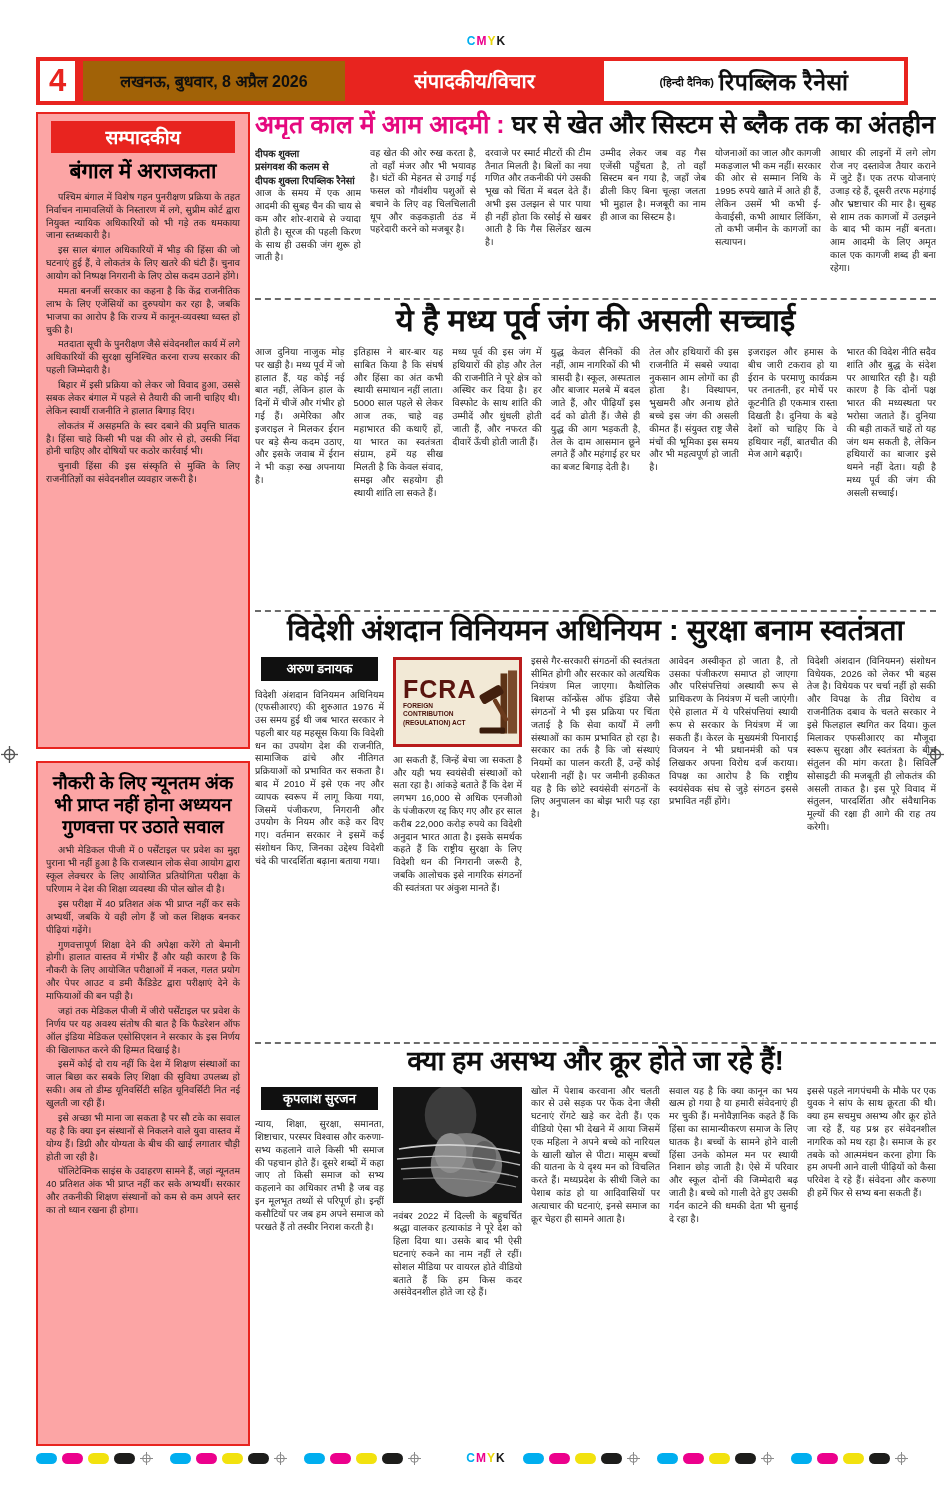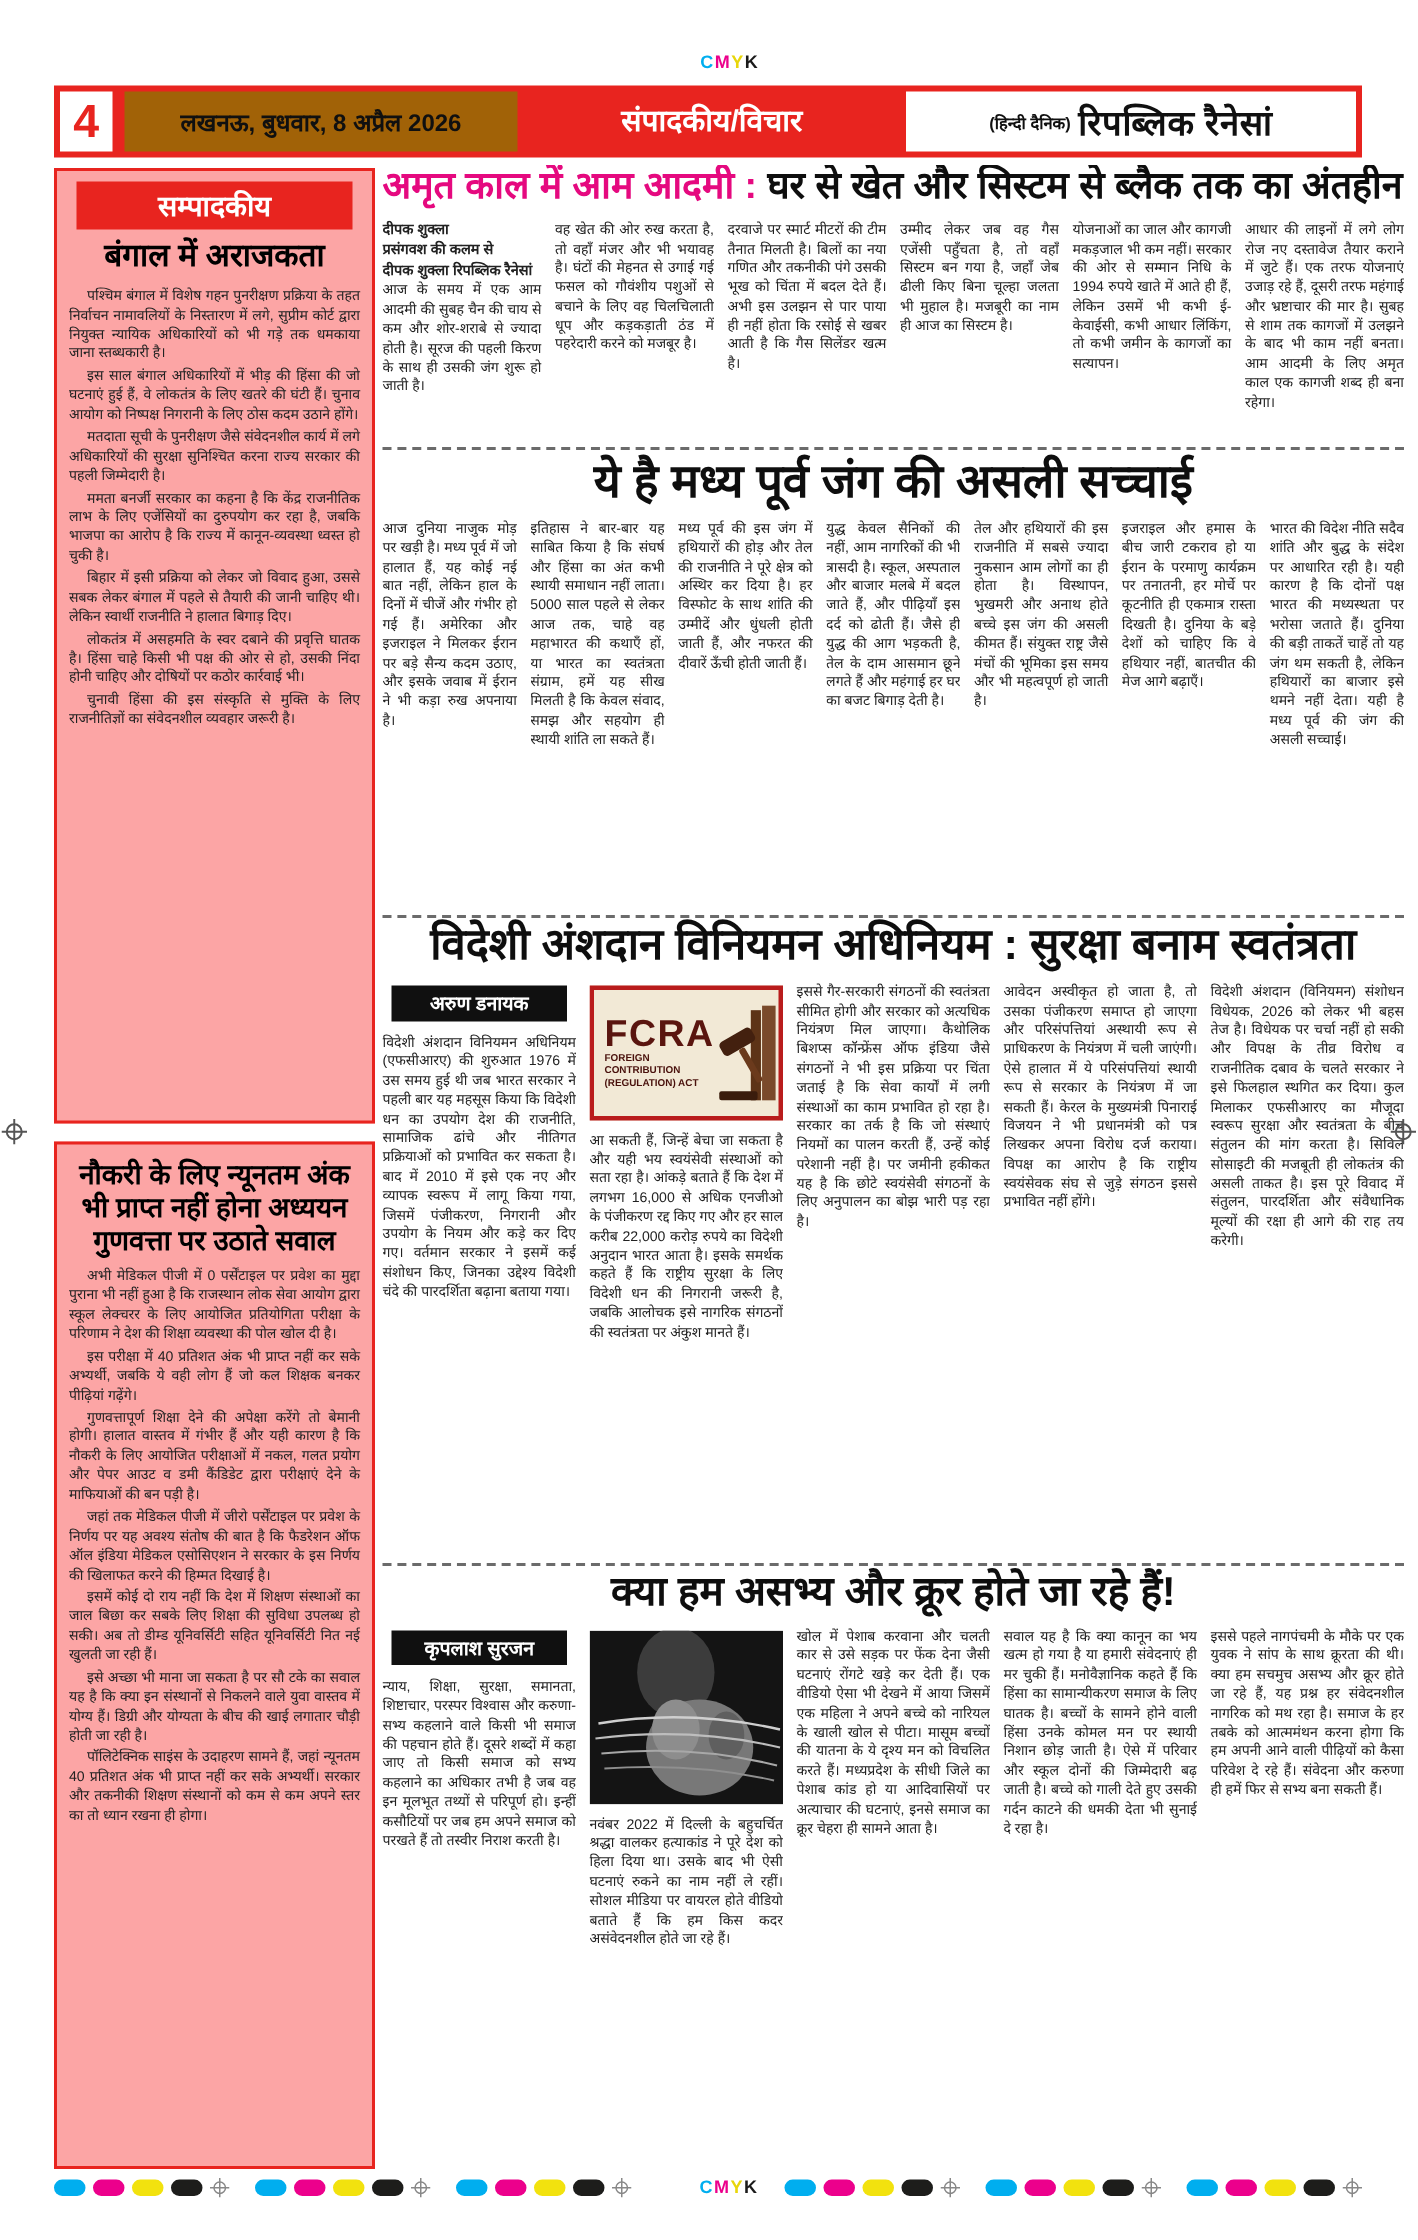--- a/index.html
+++ b/index.html
@@ -92,22 +92,22 @@
       <span class="masthead-title">रिपब्लिक रैनेसां</span>
     </div>
   </div>
 
   <div class="sidebox" id="edbox">
     <div class="kicker">सम्पादकीय</div>
     <div class="side-headline">बंगाल में अराजकता</div>
     <div class="side-body">
       <p>पश्चिम बंगाल में विशेष गहन पुनरीक्षण प्रक्रिया के तहत निर्वाचन नामावलियों के निस्तारण में लगे, सुप्रीम कोर्ट द्वारा नियुक्त न्यायिक अधिकारियों को भी गड़े तक धमकाया जाना स्तब्धकारी है।</p>
       <p>इस साल बंगाल अधिकारियों में भीड़ की हिंसा की जो घटनाएं हुई हैं, वे लोकतंत्र के लिए खतरे की घंटी हैं। चुनाव आयोग को निष्पक्ष निगरानी के लिए ठोस कदम उठाने होंगे।</p>
+      <p>ममता बनर्जी सरकार का कहना है कि केंद्र राजनीतिक लाभ के लिए एजेंसियों का दुरुपयोग कर रहा है, जबकि भाजपा का आरोप है कि राज्य में कानून-व्यवस्था ध्वस्त हो चुकी है।</p>
       <p>मतदाता सूची के पुनरीक्षण जैसे संवेदनशील कार्य में लगे अधिकारियों की सुरक्षा सुनिश्चित करना राज्य सरकार की पहली जिम्मेदारी है।</p>
-      <p>ममता बनर्जी सरकार का कहना है कि केंद्र राजनीतिक लाभ के लिए एजेंसियों का दुरुपयोग कर रहा है, जबकि भाजपा का आरोप है कि राज्य में कानून-व्यवस्था ध्वस्त हो चुकी है।</p>
       <p>बिहार में इसी प्रक्रिया को लेकर जो विवाद हुआ, उससे सबक लेकर बंगाल में पहले से तैयारी की जानी चाहिए थी। लेकिन स्वार्थी राजनीति ने हालात बिगाड़ दिए।</p>
       <p>लोकतंत्र में असहमति के स्वर दबाने की प्रवृत्ति घातक है। हिंसा चाहे किसी भी पक्ष की ओर से हो, उसकी निंदा होनी चाहिए और दोषियों पर कठोर कार्रवाई भी।</p>
       <p>चुनावी हिंसा की इस संस्कृति से मुक्ति के लिए राजनीतिज्ञों का संवेदनशील व्यवहार जरूरी है।</p>
     </div>
   </div>
 
   <div class="sidebox" id="jobbox">
     <div class="side-headline">नौकरी के लिए न्यूनतम अंक भी प्राप्त नहीं होना अध्ययन गुणवत्ता पर उठाते सवाल</div>
     <div class="side-body">
       <p>अभी मेडिकल पीजी में 0 पर्सेंटाइल पर प्रवेश का मुद्दा पुराना भी नहीं हुआ है कि राजस्थान लोक सेवा आयोग द्वारा स्कूल लेक्चरर के लिए आयोजित प्रतियोगिता परीक्षा के परिणाम ने देश की शिक्षा व्यवस्था की पोल खोल दी है।</p>
@@ -129,21 +129,21 @@
         <div class="byline-lines">
           <div>दीपक शुक्ला</div>
           <div>प्रसंगवश की कलम से</div>
           <div>दीपक शुक्ला रिपब्लिक रैनेसां</div>
         </div>
         <span>आज के समय में एक आम आदमी की सुबह चैन की चाय से कम और शोर-शराबे से ज्यादा होती है। सूरज की पहली किरण के साथ ही उसकी जंग शुरू हो जाती है।</span>
       </div>
       <div class="col">वह खेत की ओर रुख करता है, तो वहाँ मंजर और भी भयावह है। घंटों की मेहनत से उगाई गई फसल को गौवंशीय पशुओं से बचाने के लिए वह चिलचिलाती धूप और कड़कड़ाती ठंड में पहरेदारी करने को मजबूर है।</div>
       <div class="col">दरवाजे पर स्मार्ट मीटरों की टीम तैनात मिलती है। बिलों का नया गणित और तकनीकी पंगे उसकी भूख को चिंता में बदल देते हैं। अभी इस उलझन से पार पाया ही नहीं होता कि रसोई से खबर आती है कि गैस सिलेंडर खत्म है।</div>
       <div class="col">उम्मीद लेकर जब वह गैस एजेंसी पहुँचता है, तो वहाँ सिस्टम बन गया है, जहाँ जेब ढीली किए बिना चूल्हा जलता भी मुहाल है। मजबूरी का नाम ही आज का सिस्टम है।</div>
-      <div class="col">योजनाओं का जाल और कागजी मकड़जाल भी कम नहीं। सरकार की ओर से सम्मान निधि के 1994 रुपये खाते में आते ही हैं, लेकिन उसमें भी कभी ई-केवाईसी, कभी आधार लिंकिंग, तो कभी जमीन के कागजों का सत्यापन।</div>
+      <div class="col">योजनाओं का जाल और कागजी मकड़जाल भी कम नहीं। सरकार की ओर से सम्मान निधि के 1995 रुपये खाते में आते ही हैं, लेकिन उसमें भी कभी ई-केवाईसी, कभी आधार लिंकिंग, तो कभी जमीन के कागजों का सत्यापन।</div>
       <div class="col">आधार की लाइनों में लगे लोग रोज नए दस्तावेज तैयार कराने में जुटे हैं। एक तरफ योजनाएं उजाड़ रहे हैं, दूसरी तरफ महंगाई और भ्रष्टाचार की मार है। सुबह से शाम तक कागजों में उलझने के बाद भी काम नहीं बनता। आम आदमी के लिए अमृत काल एक कागजी शब्द ही बना रहेगा।</div>
     </div>
   </div>
 
   <div class="dash-sep" style="top:298px"></div>
 
   <div class="main-art" id="a2">
     <div class="center-head">ये है मध्य पूर्व जंग की असली सच्चाई</div>
     <div class="cols">
       <div class="col">आज दुनिया नाजुक मोड़ पर खड़ी है। मध्य पूर्व में जो हालात हैं, यह कोई नई बात नहीं, लेकिन हाल के दिनों में चीजें और गंभीर हो गई हैं। अमेरिका और इजराइल ने मिलकर ईरान पर बड़े सैन्य कदम उठाए, और इसके जवाब में ईरान ने भी कड़ा रुख अपनाया है।</div>

